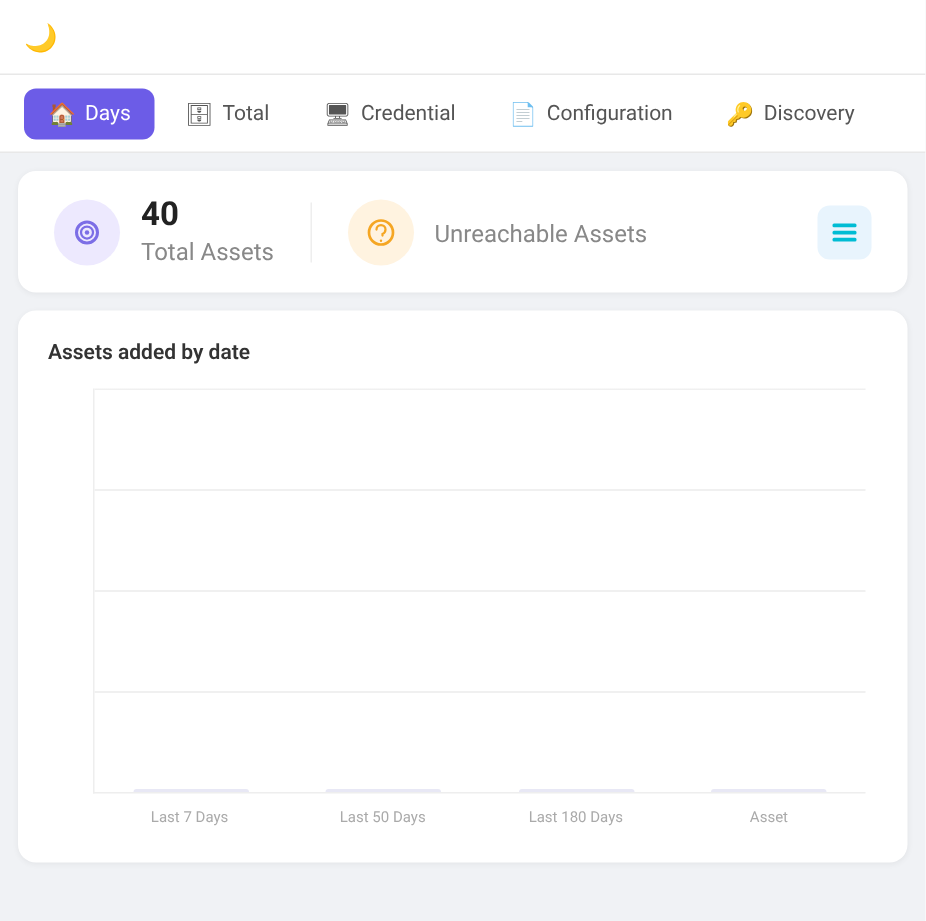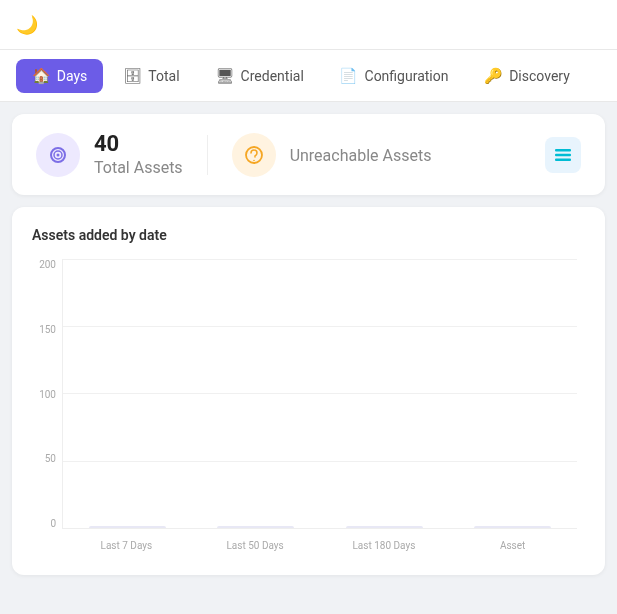--- a/index.html
+++ b/index.html
@@ -324,27 +324,20 @@
       <rect x="2" y="13.5" width="16" height="2.5" rx="1" fill="#00bcd4"></rect>
     </svg>
   </button>
 </div>
 
 <div class="charts-row">
   <div class="chart-card">
     <div class="chart-title">Assets added by date</div>
     <div class="chart-area">
 
-      <div class="y-axis">
-        <span class="y-label">200</span>
-        <span class="y-label">150</span>
-        <span class="y-label">100</span>
-        <span class="y-label">50</span>
-        <span class="y-label">0</span>
-      </div>
 
       <div class="bars-container">
         <div class="bar-group">
           <div class="bar" style="height:2px;"></div>
         </div>
         <div class="bar-group">
           <div class="bar" style="height:2px;"></div>
         </div>
         <div class="bar-group">
           <div class="bar" style="height:2px;"></div>

